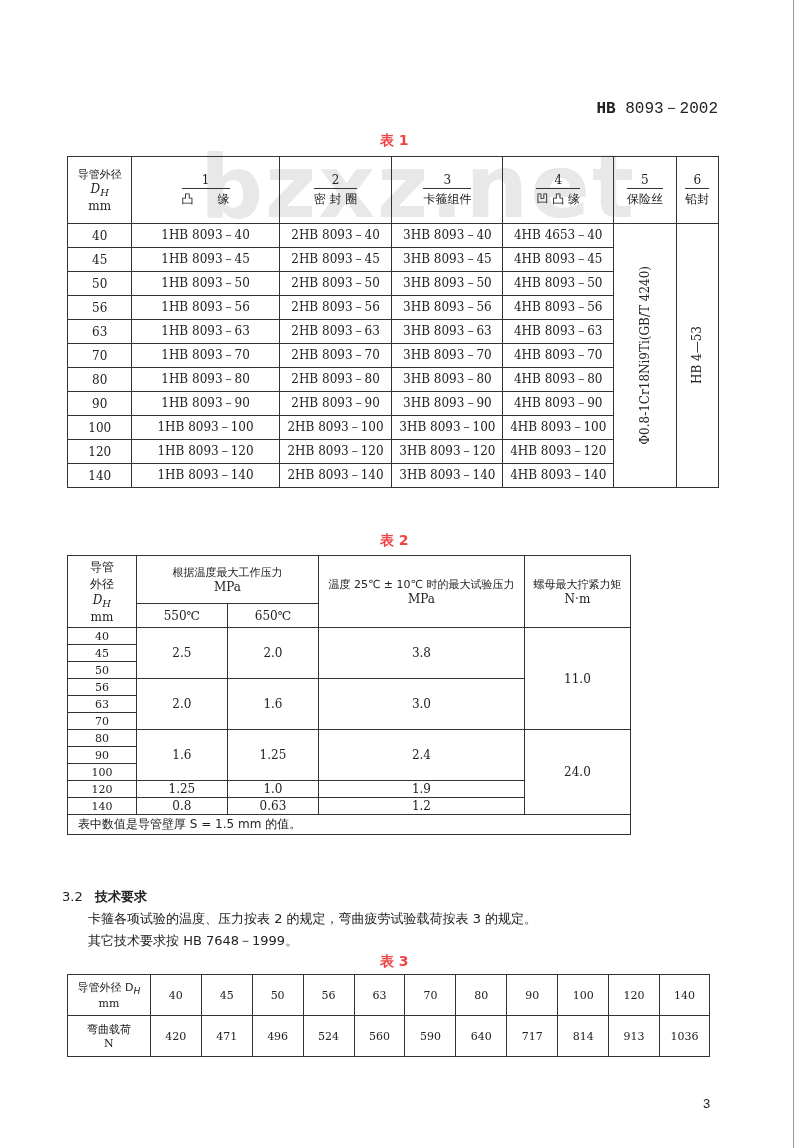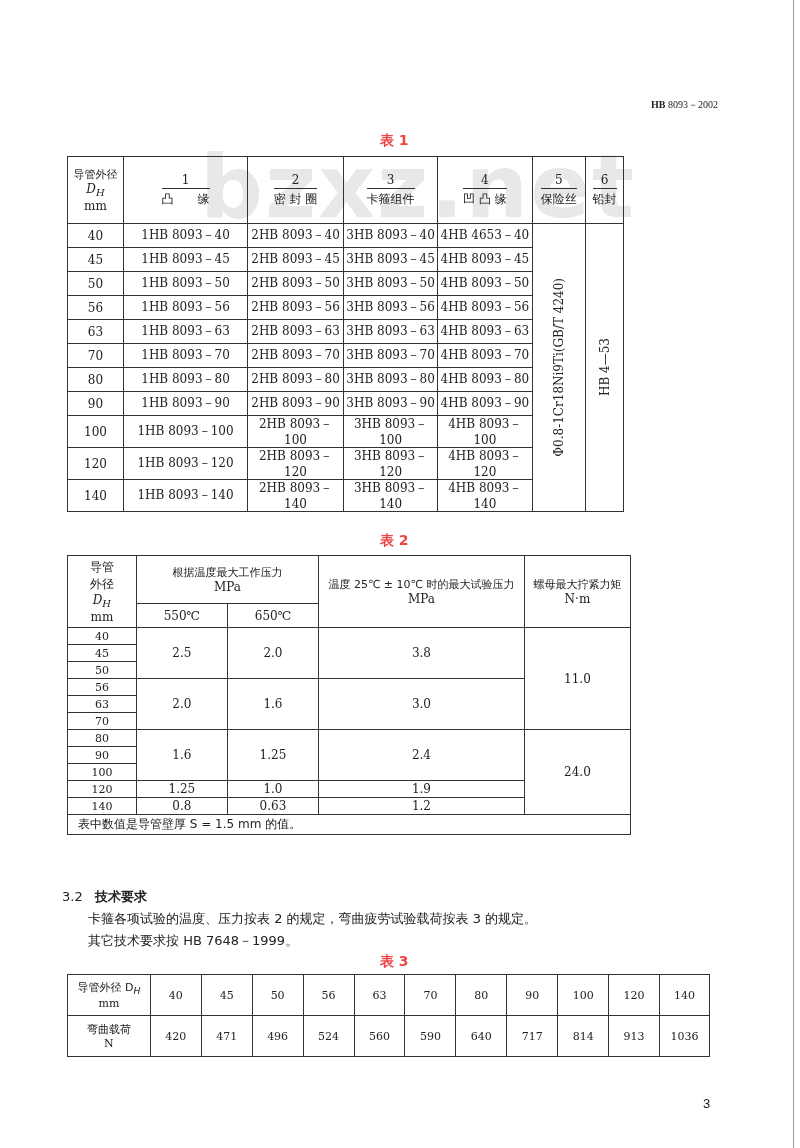--- a/index.html
+++ b/index.html
@@ -1,25 +1,25 @@
 <!DOCTYPE html>
 <html><head>
 <meta charset="utf-8">
 <style>
   html, body { margin:0; padding:0; }
   body { width:800px; height:1148px; background:#ffffff; position:relative; overflow:hidden;
          font-family:"DejaVu Serif","Liberation Serif",serif; color:#222; }
-  .page-header { position:absolute; right:82px; top:98px; font-family:Liberation Serif, serif; font-size:10px; color:#222; }
+  .page-header { position:absolute; right:82px; top:98px; font-family:Liberation Mono, monospace; font-size:16px; color:#222; }
   .page-header b { font-weight:bold; }
   .watermark { position:absolute; left:200px; top:135px; font-family:"DejaVu Sans",sans-serif; font-size:88px;
                font-weight:bold; color:#e8e8e8; letter-spacing:2px; z-index:0; pointer-events:none; }
   .caption { position:absolute; font-family:"DejaVu Sans",sans-serif; font-size:14px; font-weight:bold; color:#ef4444; z-index:2; }
   table { border-collapse:collapse; position:absolute; z-index:2; background:transparent; }
   td, th { border:1px solid #333; font-weight:normal; text-align:center; font-size:12px; padding:0; }
-  .t1 { left:67px; top:156px; width:557px; }
+  .t1 { left:67px; top:156px; width:652px; }
   .t1 .hdr td { height:66px; }
   .t1 .row td { height:23px; }
   .frac { display:inline-block; text-align:center; }
   .frac .num { display:block; border-bottom:1px solid #333; padding:0 6px 1px; font-size:12px; }
   .frac .den { display:block; padding-top:2px; font-family:"DejaVu Sans",sans-serif; font-size:12px; }
   .zh { font-family:"DejaVu Sans",sans-serif; font-size:11px; }
   .vert { writing-mode:vertical-rl; transform:rotate(180deg); font-size:12px; white-space:nowrap; }
   .t2 { left:67px; top:555px; width:564px; }
   .t2 td { font-size:12px; }
   .t2 .small td.dh { height:16px; font-size:11px; }

